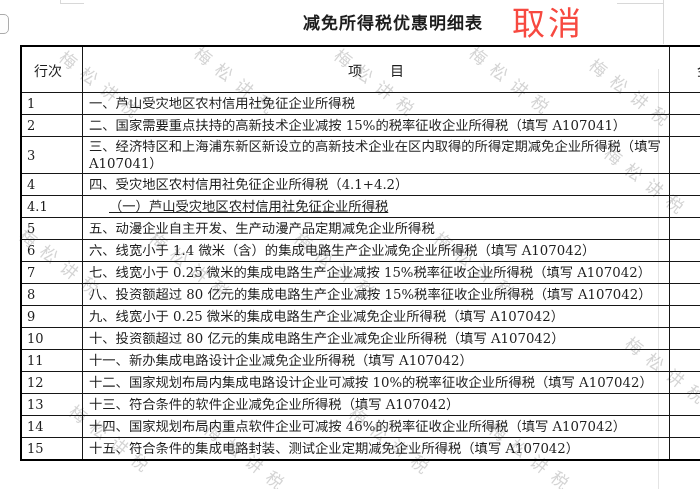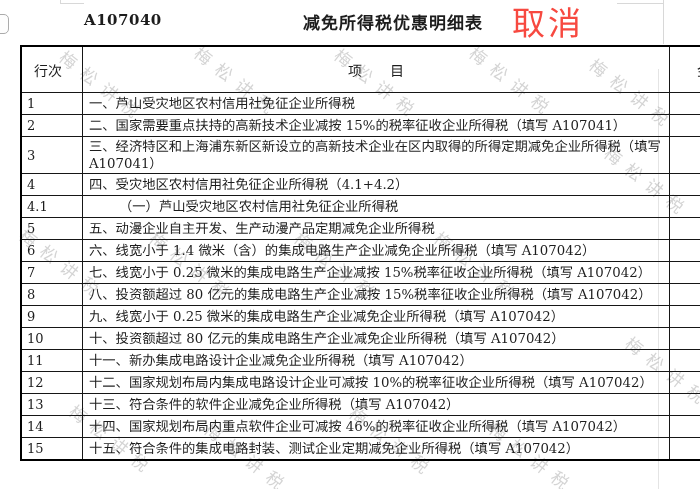--- a/index.html
+++ b/index.html
@@ -28,21 +28,21 @@
     position:absolute;left:20px;top:45px;width:670px;z-index:1;
     border-collapse:collapse;table-layout:fixed;border:2px solid #000;background:transparent;
   }
   .form th,.form td{border:1px solid #161616;font-weight:normal;background:transparent;}
   .form th{height:21px;font-size:14px;padding:12px;}
   .th-no{width:36px;text-align:left;padding-left:5px;}
   .th-item{width:562px;text-align:center;}
   .th-amt{width:72px;text-align:center;}
   .c-no{font-size:13px;text-align:left;padding-left:5px;vertical-align:middle;}
   .c-item{font-size:13.3px;line-height:17px;padding:1px 4px 1px 6px;vertical-align:middle;word-break:break-all;}
-  .c-item.indent{padding-left:36px;}
+  .c-item.indent{padding-left:26px;text-decoration:underline;}
   .c-amt{vertical-align:middle;}
   .form tbody tr{height:22px;}
 </style>
 </head>
 <body>
 
 <div class="page">
 
   <div class="artifact roundrect"></div>
   <div class="artifact grid-v-left"></div>
@@ -62,21 +62,20 @@
       <span class="wm" style="left: 305px; top: 225px;">梅松讲税</span>
       <span class="wm" style="left: 445px; top: 225px;">梅松讲税</span>
       <span class="wm" style="left: 615px; top: 140px;">梅松讲税</span>
       <span class="wm" style="left: 80px; top: 398px;">梅松讲税</span>
       <span class="wm" style="left: 215px; top: 416px;">梅松讲税</span>
       <span class="wm" style="left: 360px; top: 400px;">梅松讲税</span>
       <span class="wm" style="left: 500px; top: 416px;">梅松讲税</span>
       <span class="wm" style="left: 636px; top: 330px;">梅松讲税</span>
     </div>
 
-  <span class="form-code">A107040</span>
   <span class="page-title">减免所得税优惠明细表</span>
   <span class="cancel-stamp" style="color: rgb(247, 73, 64);">取消</span>
 
   <table class="form">
     <thead>
       <tr>
         <th class="th-no">行次</th>
         <th class="th-item">项　　目</th>
         <th class="th-amt">金　额</th>
       </tr>

